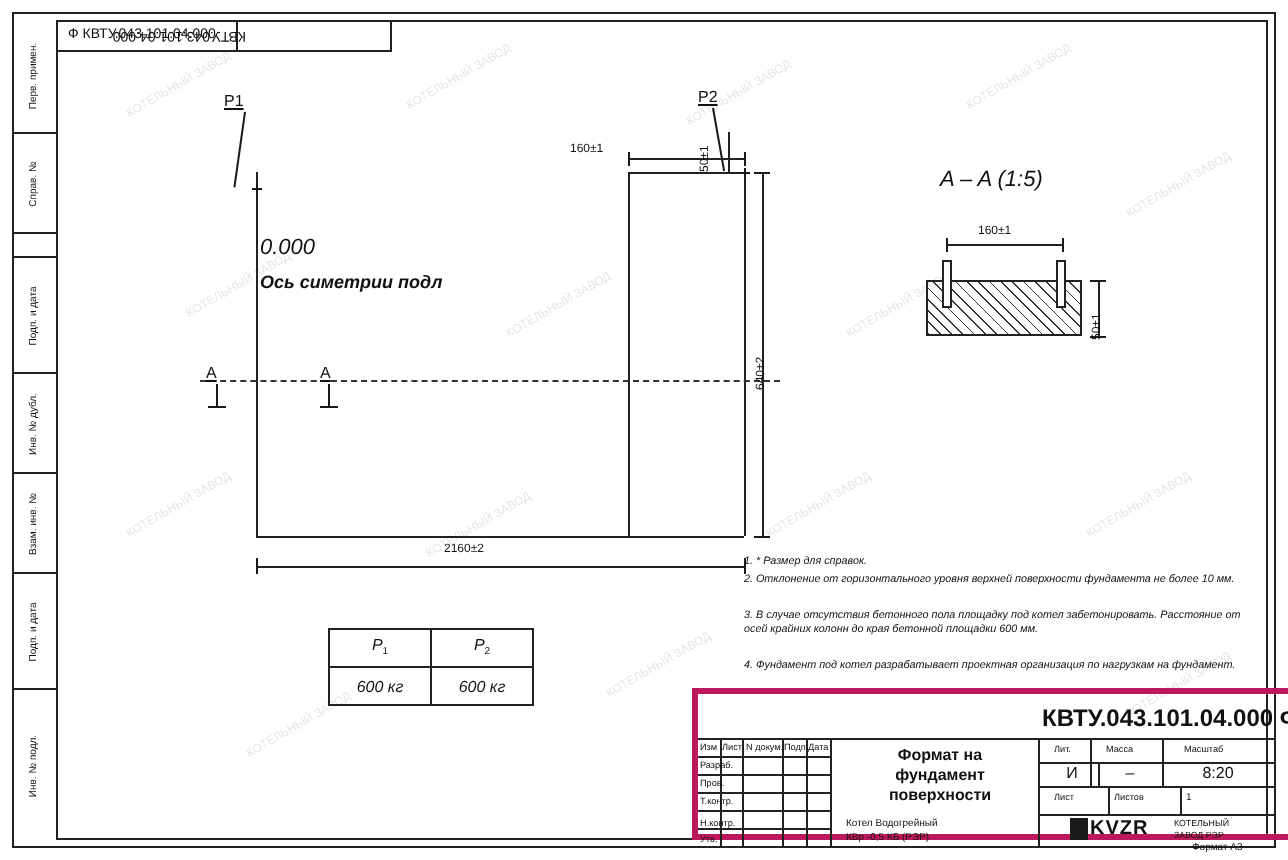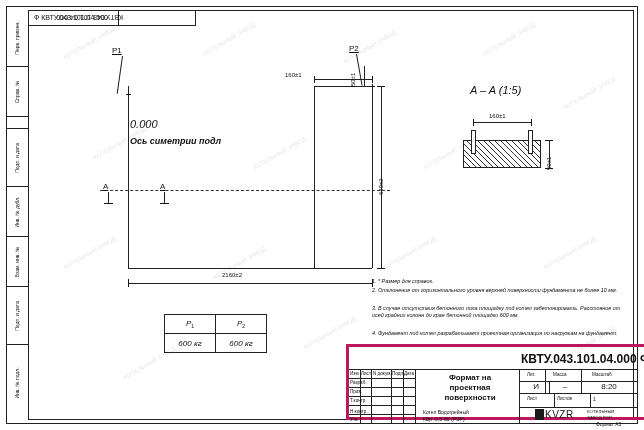--- a/index.html
+++ b/index.html
@@ -48,21 +48,21 @@
   .stamp .mid{position:absolute;font-size:8px;color:#111;white-space:nowrap;text-align:center;}
   
   .wm{position:absolute;color:rgba(120,120,120,.20);font-size:6px;transform:rotate(-30deg);white-space:nowrap;pointer-events:none;}
   
   .hatch{
     position:absolute;
     background:repeating-linear-gradient(45deg,#333 0 0.6px,transparent 0.6px 4px);
     border:1px solid #222;box-sizing:border-box;
   }
   .pinw{position:absolute;background:#fff;border:1px solid #222;box-sizing:border-box;}
-  .logo{position:absolute;font-weight:normal;color:#111;}
+  .logo{position:absolute;font-weight:bold;color:#111;}
 </style>
 </head>
 <body>
 
 <div id="sheet">
 
   <div class="wm" style="left:60px;top:40px;">КОТЕЛЬНЫЙ ЗАВОД</div>
   <div class="wm" style="left:200px;top:36px;">КОТЕЛЬНЫЙ ЗАВОД</div>
   <div class="wm" style="left:340px;top:44px;">КОТЕЛЬНЫЙ ЗАВОД</div>
   <div class="wm" style="left:480px;top:36px;">КОТЕЛЬНЫЙ ЗАВОД</div>
@@ -220,21 +220,21 @@
     <div class="v" style="left:232px;top:22px;height:24px;"></div>
     <div class="v" style="left:200px;top:34px;height:12px;"></div>
     <div class="v" style="left:232px;top:34px;height:12px;"></div>
     <div class="h" style="left:170px;top:60px;width:118px;"></div>
     <div class="v" style="left:205px;top:46px;height:14px;"></div>
     <div class="v" style="left:241px;top:46px;height:14px;"></div>
 
     <div class="big" style="left:172px;top:5px;">КВТУ.043.101.04.000  Ф</div>
 
     <div class="mid bold" style="left:78px;top:26px;width:86px;text-align:center;">Формат на</div>
-    <div class="mid bold" style="left:78px;top:36px;width:86px;text-align:center;">проектная</div>
+    <div class="mid bold" style="left:78px;top:36px;width:86px;text-align:center;">фундамент</div>
     <div class="mid bold" style="left:78px;top:46px;width:86px;text-align:center;">поверхности</div>
     <div class="lbl" style="left:74px;top:62px;font-size:5px;">Котел Водогрейный</div>
     <div class="lbl" style="left:74px;top:69px;font-size:5px;">КВр -0,5  КБ (РЭР)</div>
 
     <div class="lbl" style="left:1px;top:24px;">Изм</div>
     <div class="lbl" style="left:12px;top:24px;">Лист</div>
     <div class="lbl" style="left:24px;top:24px;">N докум.</div>
     <div class="lbl" style="left:43px;top:24px;">Подп.</div>
     <div class="lbl" style="left:55px;top:24px;">Дата</div>
 

